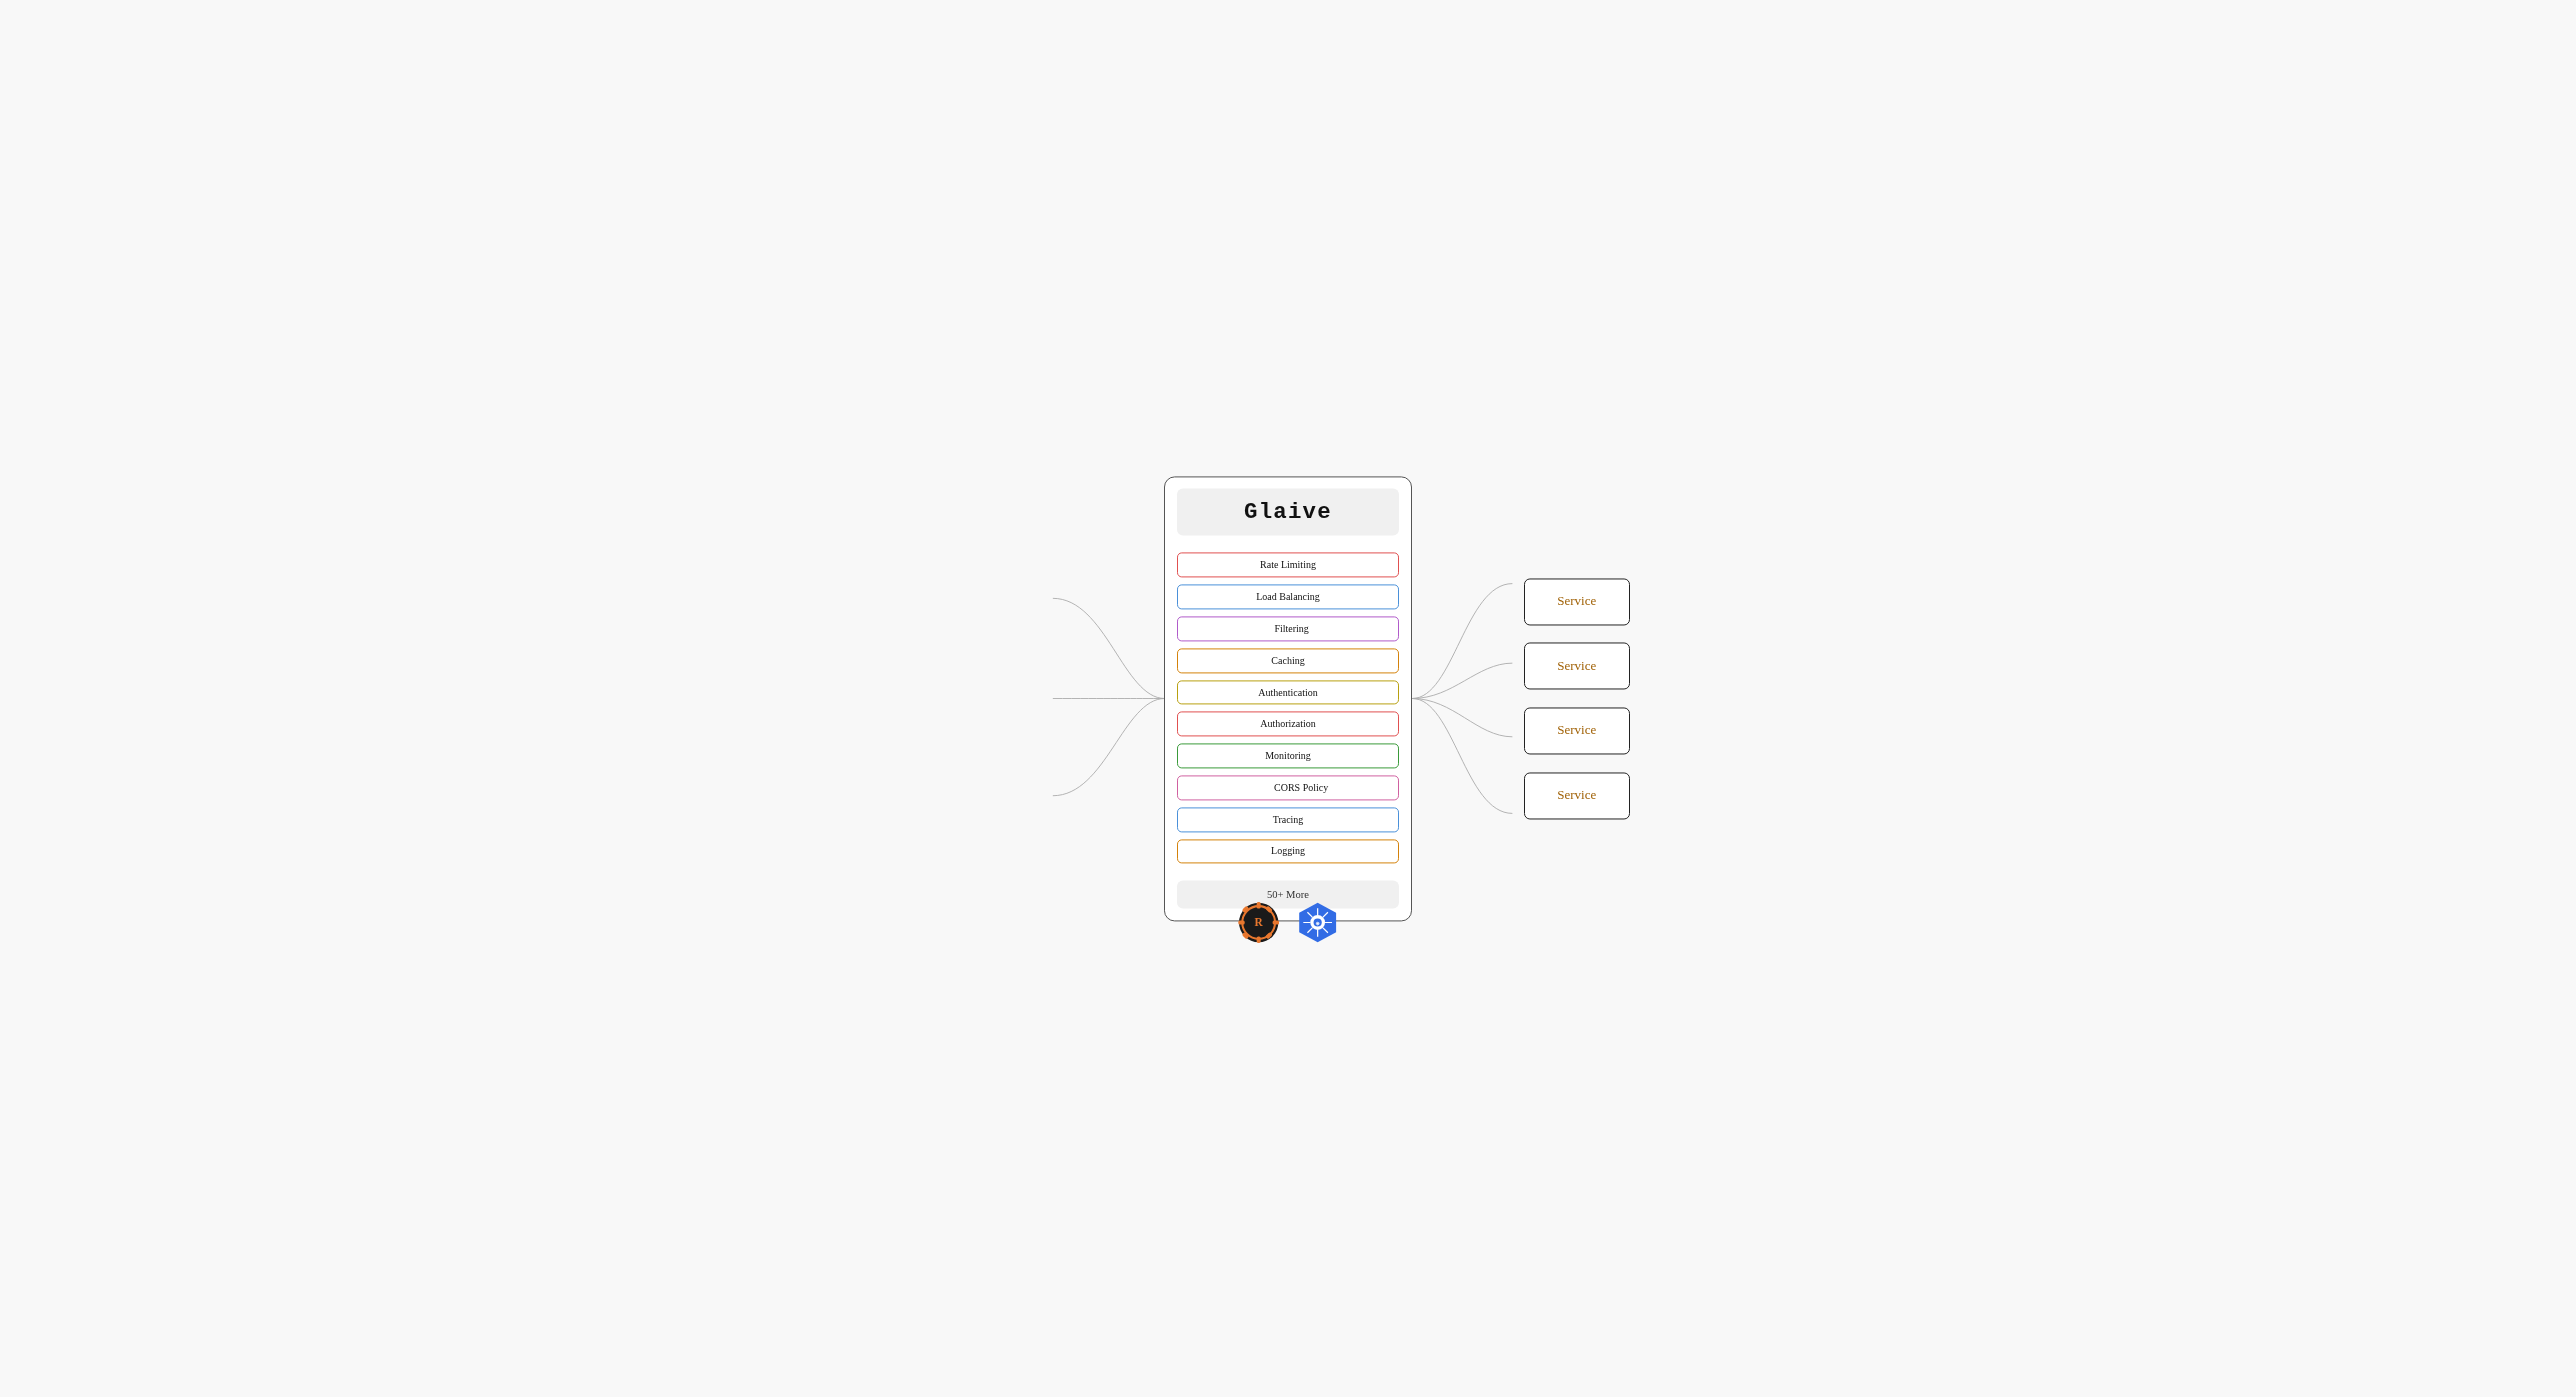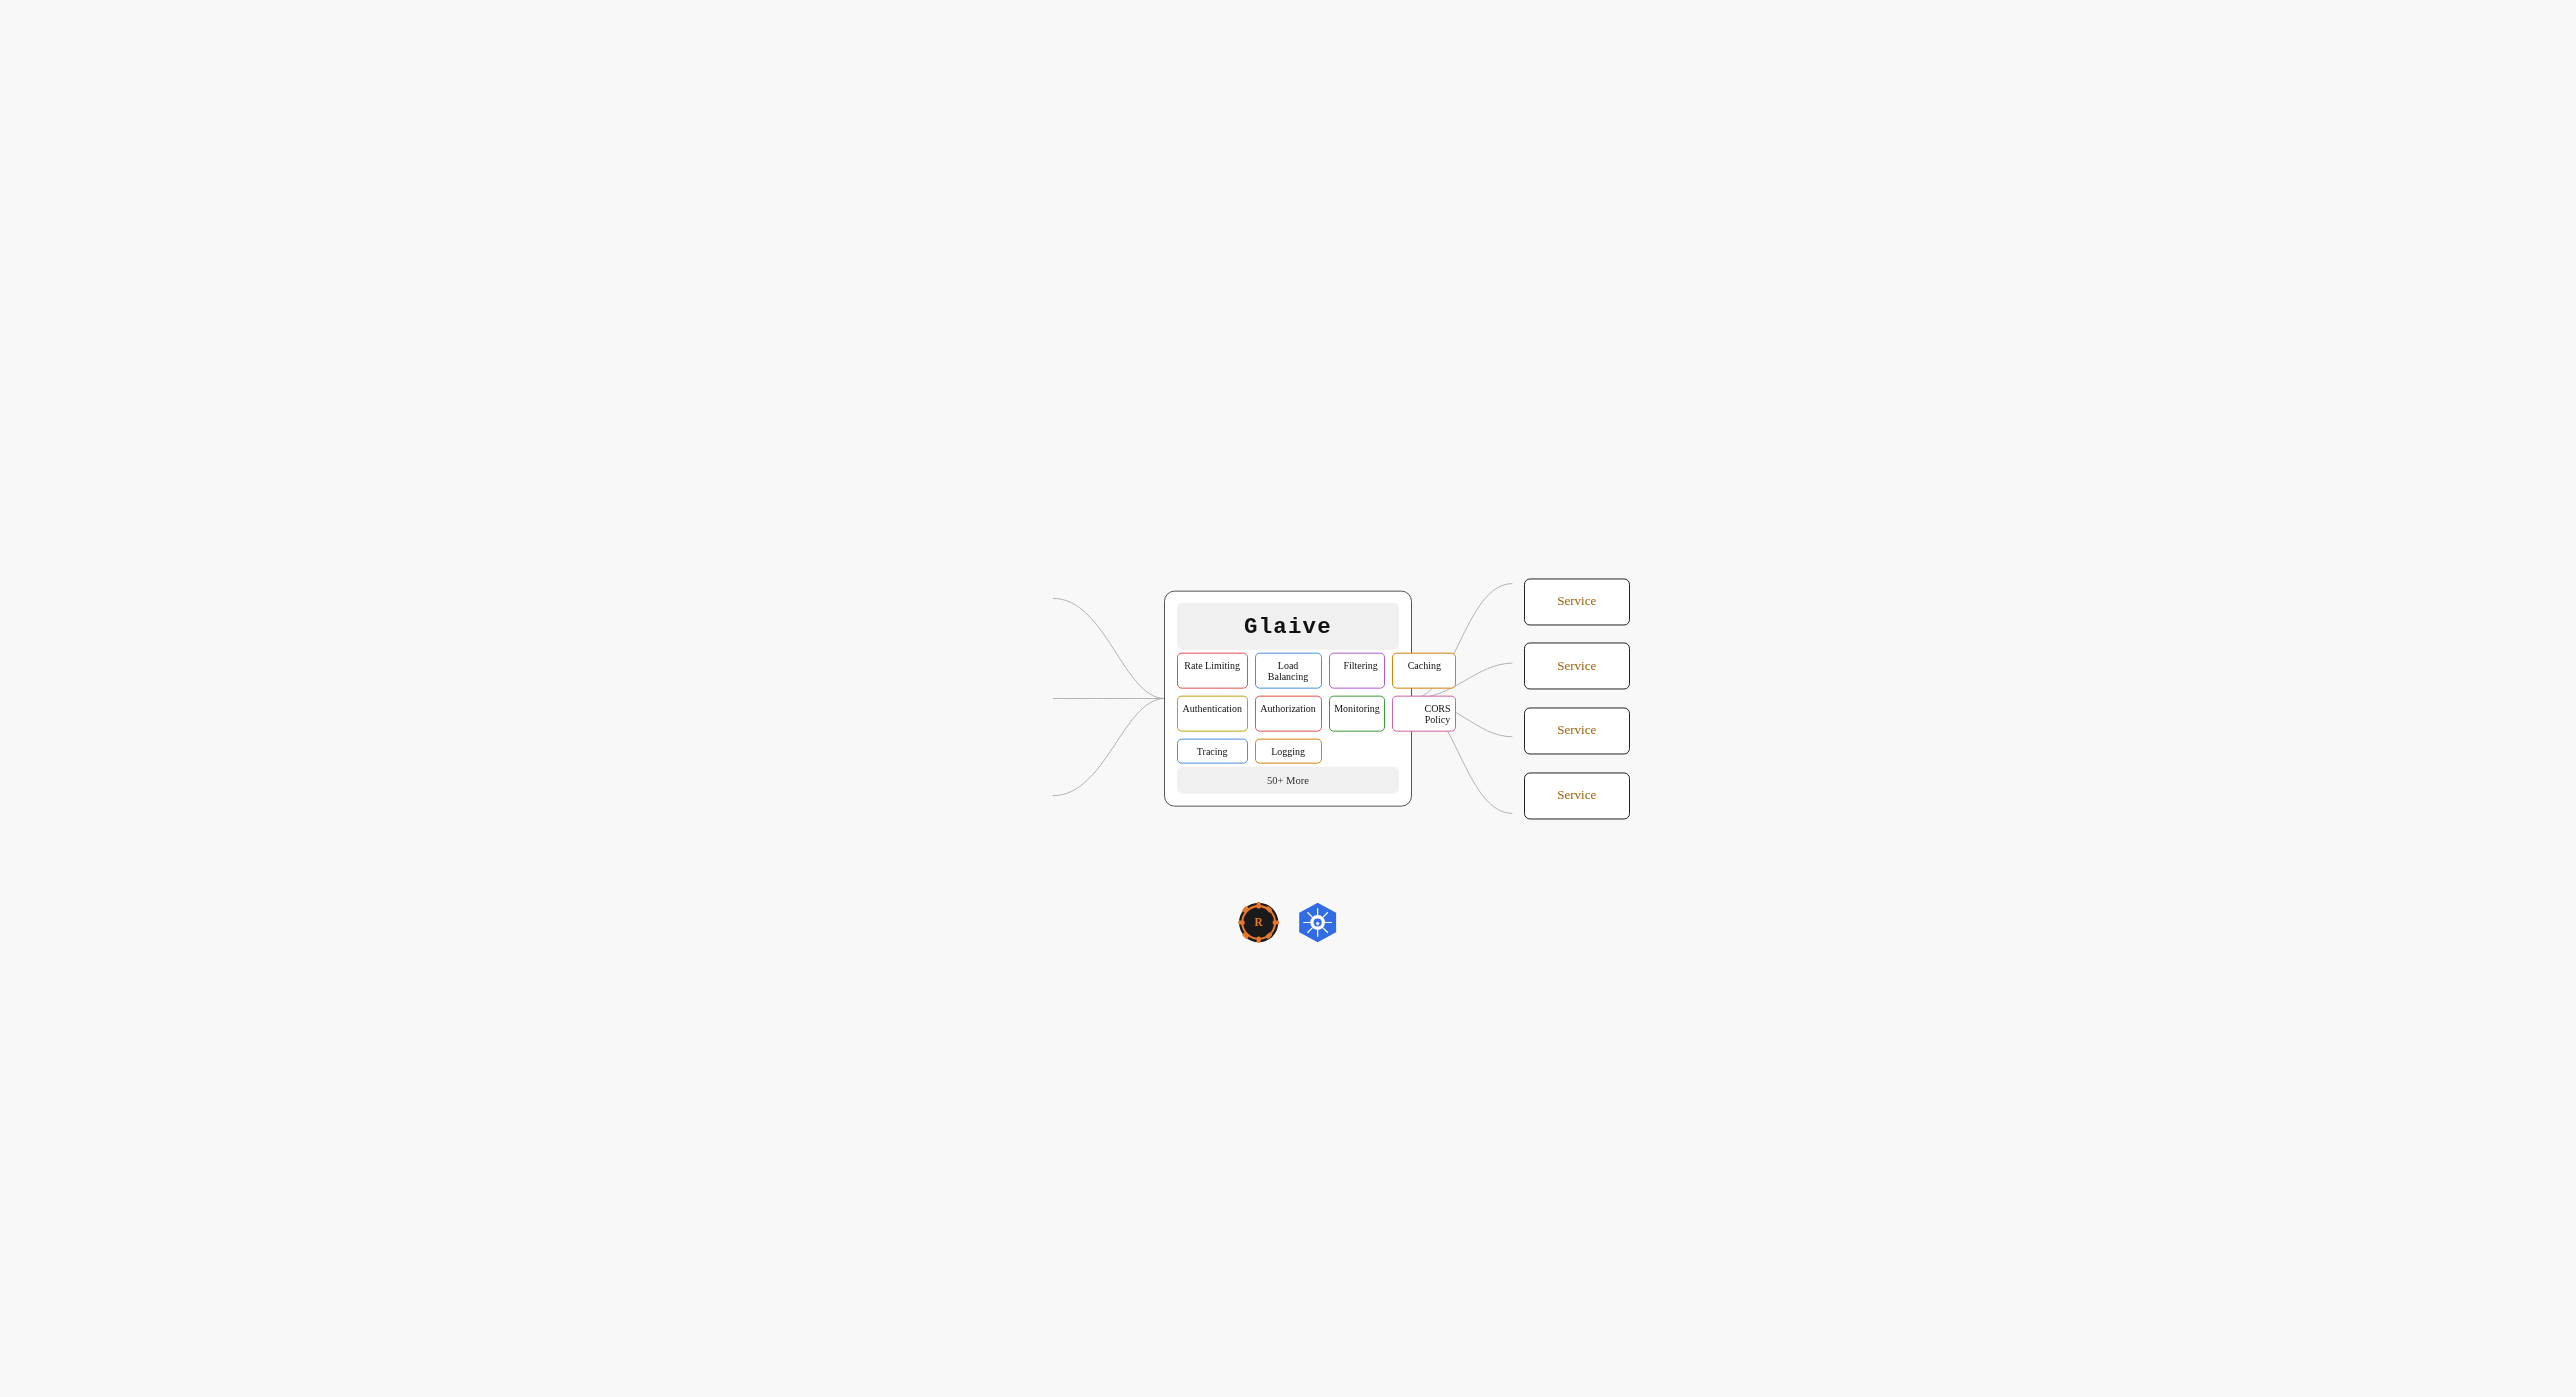--- a/index.html
+++ b/index.html
@@ -68,38 +68,38 @@
       left: 50%;
       top: 50%;
       transform: translate(-50%, -50%);
       width: 248px;
       background: white;
       border: 1.2px solid #555;
       border-radius: 10.6px;
       padding: 11.8px;
       display: flex;
       flex-direction: column;
-      gap: 3px;
+      gap: 17px;
     }
     .panel-title-box {
       background: #f0f0f0;
       border-radius: 5.9px;
       padding: 10.6px 5.9px;
       text-align: center;
     }
     .panel-title {
       font-family: 'Courier New', monospace;
       font-size: 22.4px;
       font-weight: bold;
       color: #111;
       letter-spacing: 1.2px;
     }
     .feature-grid {
       display: grid;
-      grid-template-columns: 1fr 1fr 1fr 1fr;
+      grid-template-columns: 1fr;
       gap: 7px;
     }
     .feature-badge {
       border-radius: 4.7px;
       border: 1.2px solid;
       padding: 5.9px 4.7px;
       text-align: center;
       font-size: 10px;
       font-family: 'Georgia', serif;
       color: #111;

